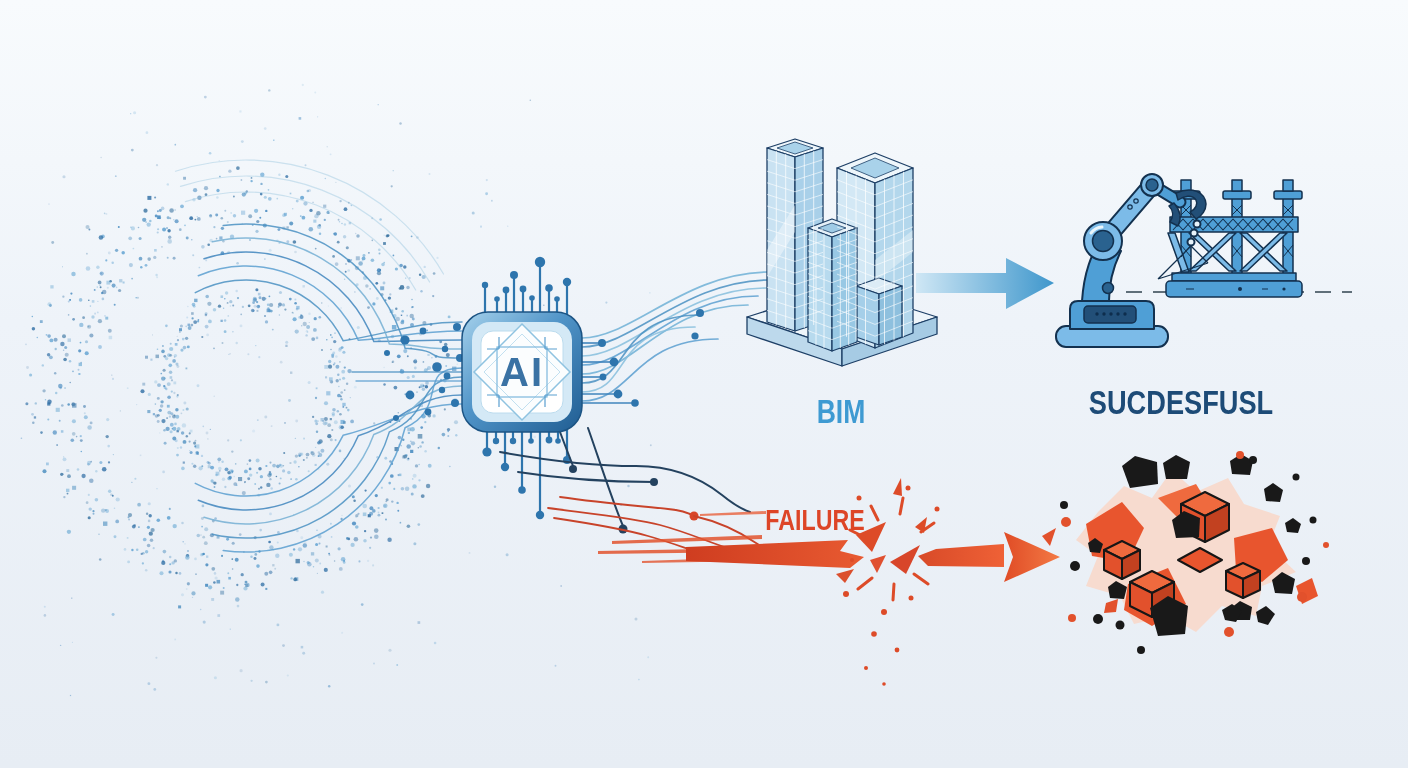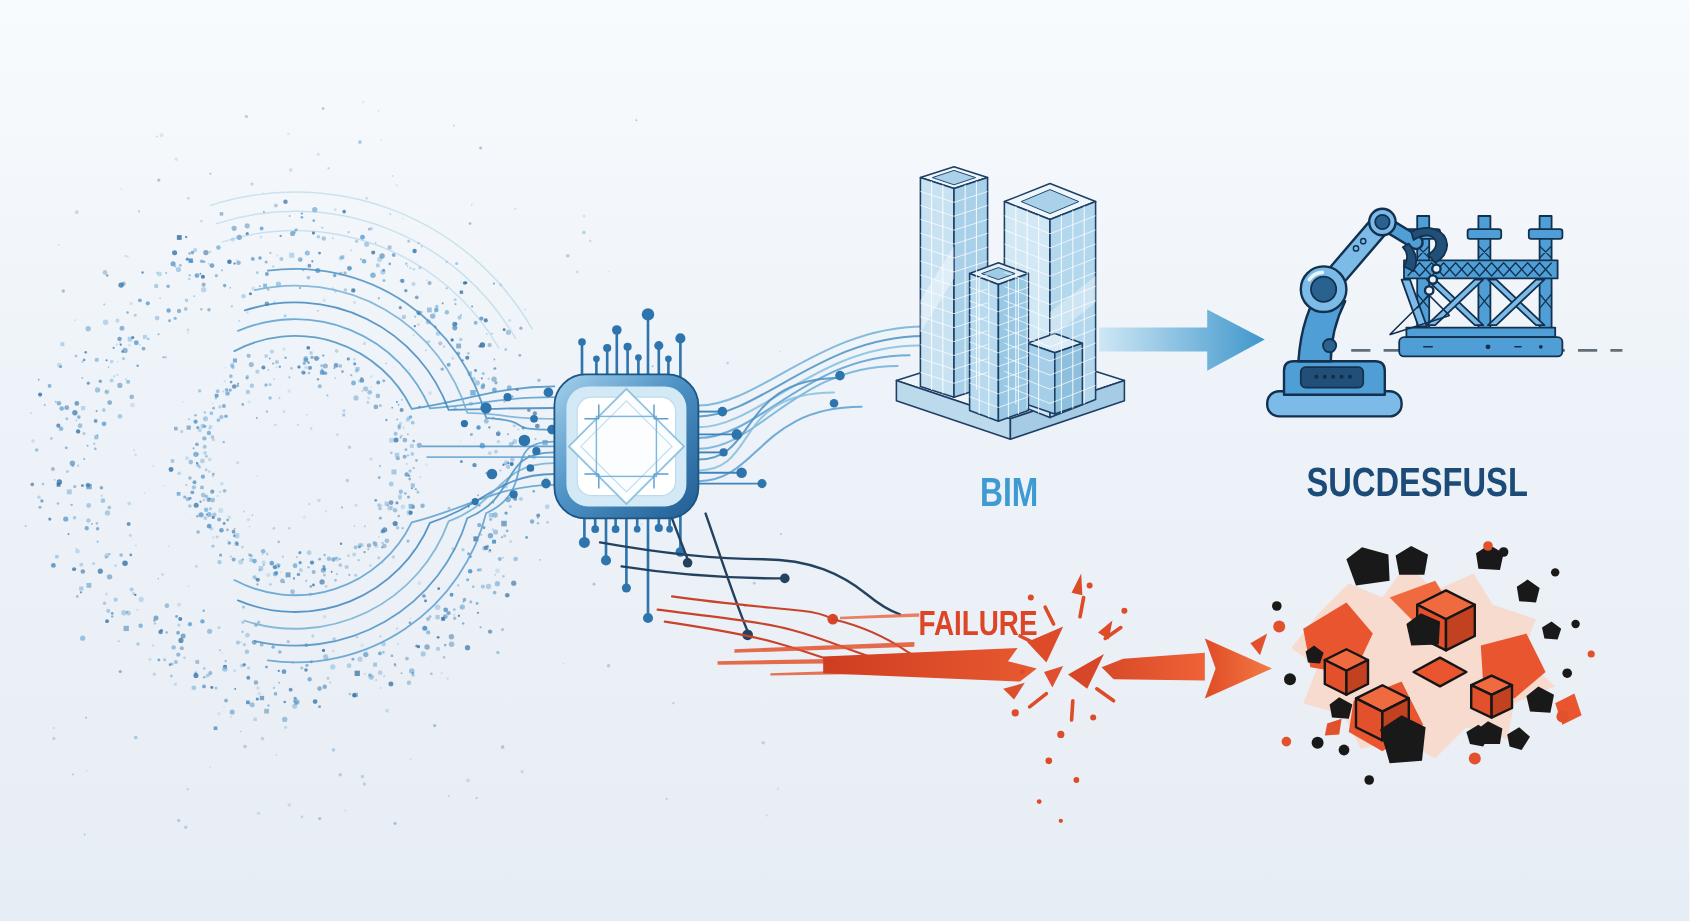--- a/index.html
+++ b/index.html
@@ -1737,17 +1737,18 @@
     <path d="M1091,233 A15,15 0 0 1 1102,227" stroke="#eaf5fb" stroke-width="3" stroke-linecap="round" fill="none"></path>
     <path d="M1152,185 L1180,202" stroke="#13314f" stroke-width="13" stroke-linecap="round" fill="none"></path>
     <path d="M1152,185 L1180,202" stroke="#4f9fd6" stroke-width="9" stroke-linecap="round" fill="none"></path>
     <circle cx="1152" cy="185" r="11" fill="#7cbbe8" stroke-width="2"></circle>
     <circle cx="1152" cy="185" r="6" fill="#2a628f" stroke-width="1.5"></circle>
     <path d="M1176,193 C1192,186 1205,192 1206,204 C1206,210 1202,216 1196,219 L1190,212 C1196,209 1198,204 1196,200 C1192,194 1184,196 1178,200 Z" fill="#224f78" stroke-width="1.5"></path>
     <path d="M1174,203 C1180,210 1182,218 1178,226 L1170,222 C1174,216 1173,210 1169,206 Z" fill="#224f78" stroke-width="1.5"></path>
   </g>
 </svg>
 
+<div class="lbl" id="lbl-ai">AI</div>
 <div class="lbl" id="lbl-bim">BIM</div>
 <div class="lbl" id="lbl-success">SUCDESFUSL</div>
 <div class="lbl" id="lbl-failure">FAILURE</div>
 
 </div>
 
 </body></html>

